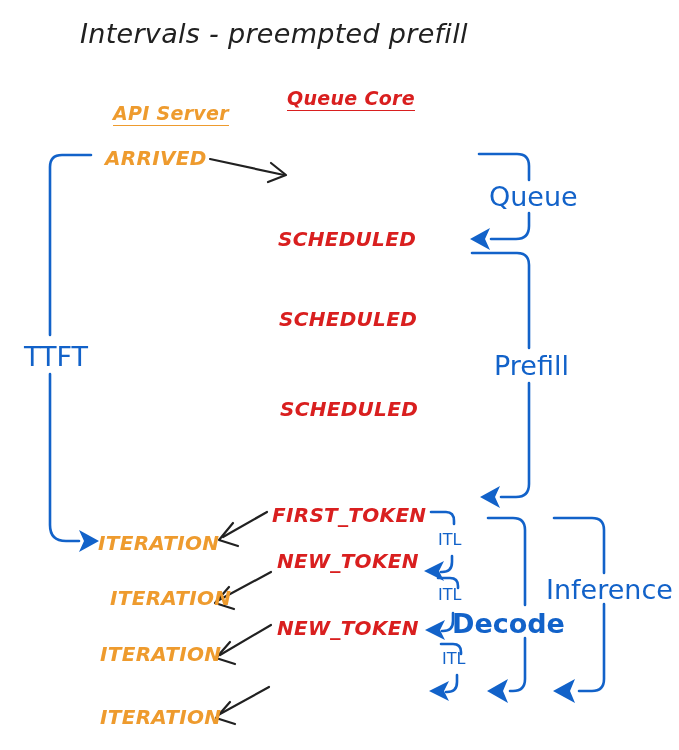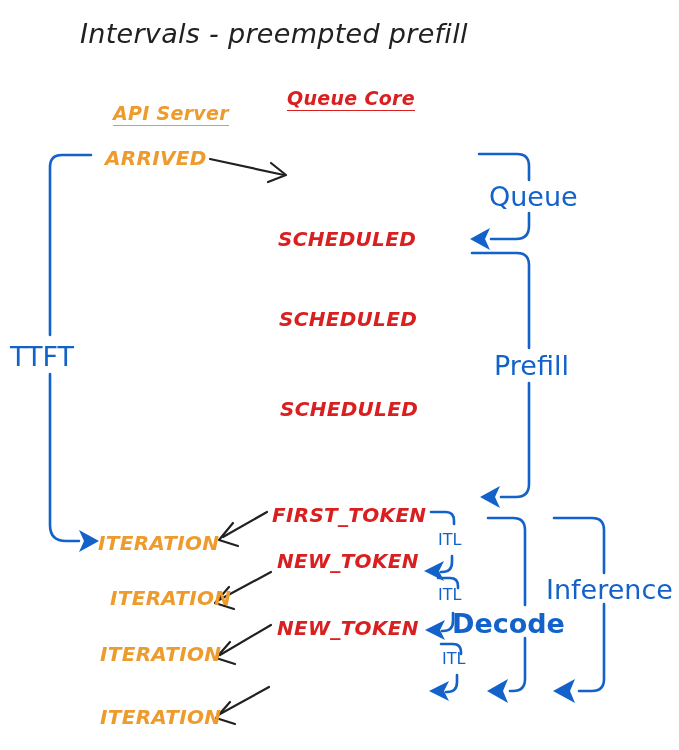--- a/index.html
+++ b/index.html
@@ -109,21 +109,21 @@
   <div class="abs hand event api" style="left:100px;top:642px;">ITERATION</div>
   <div class="abs hand event api" style="left:100px;top:705px;">ITERATION</div>
 
   <div class="abs hand event engine" style="left:278px;top:227px;">SCHEDULED</div>
   <div class="abs hand event engine" style="left:279px;top:307px;">SCHEDULED</div>
   <div class="abs hand event engine" style="left:280px;top:397px;">SCHEDULED</div>
   <div class="abs hand event engine" style="left:272px;top:503px;">FIRST_TOKEN</div>
   <div class="abs hand event engine" style="left:277px;top:549px;">NEW_TOKEN</div>
   <div class="abs hand event engine" style="left:277px;top:616px;">NEW_TOKEN</div>
 
-  <div class="abs interval-label" style="left:10px;top:341px;">TTFT</div>
+  <div class="abs interval-label" style="left:24px;top:341px;">TTFT</div>
   <div class="abs interval-label" style="left:489px;top:181px;">Queue</div>
   <div class="abs interval-label" style="left:494px;top:350px;">Prefill</div>
   <div class="abs interval-label itl-label" style="left:438px;top:530px;">ITL</div>
   <div class="abs interval-label itl-label" style="left:438px;top:585px;">ITL</div>
   <div class="abs interval-label itl-label" style="left:442px;top:649px;">ITL</div>
   <div class="abs interval-label" style="left:452px;top:608px;font-weight:bold;">Decode</div>
   <div class="abs interval-label" style="left:546px;top:574px;">Inference</div>
 
 </div>
 

